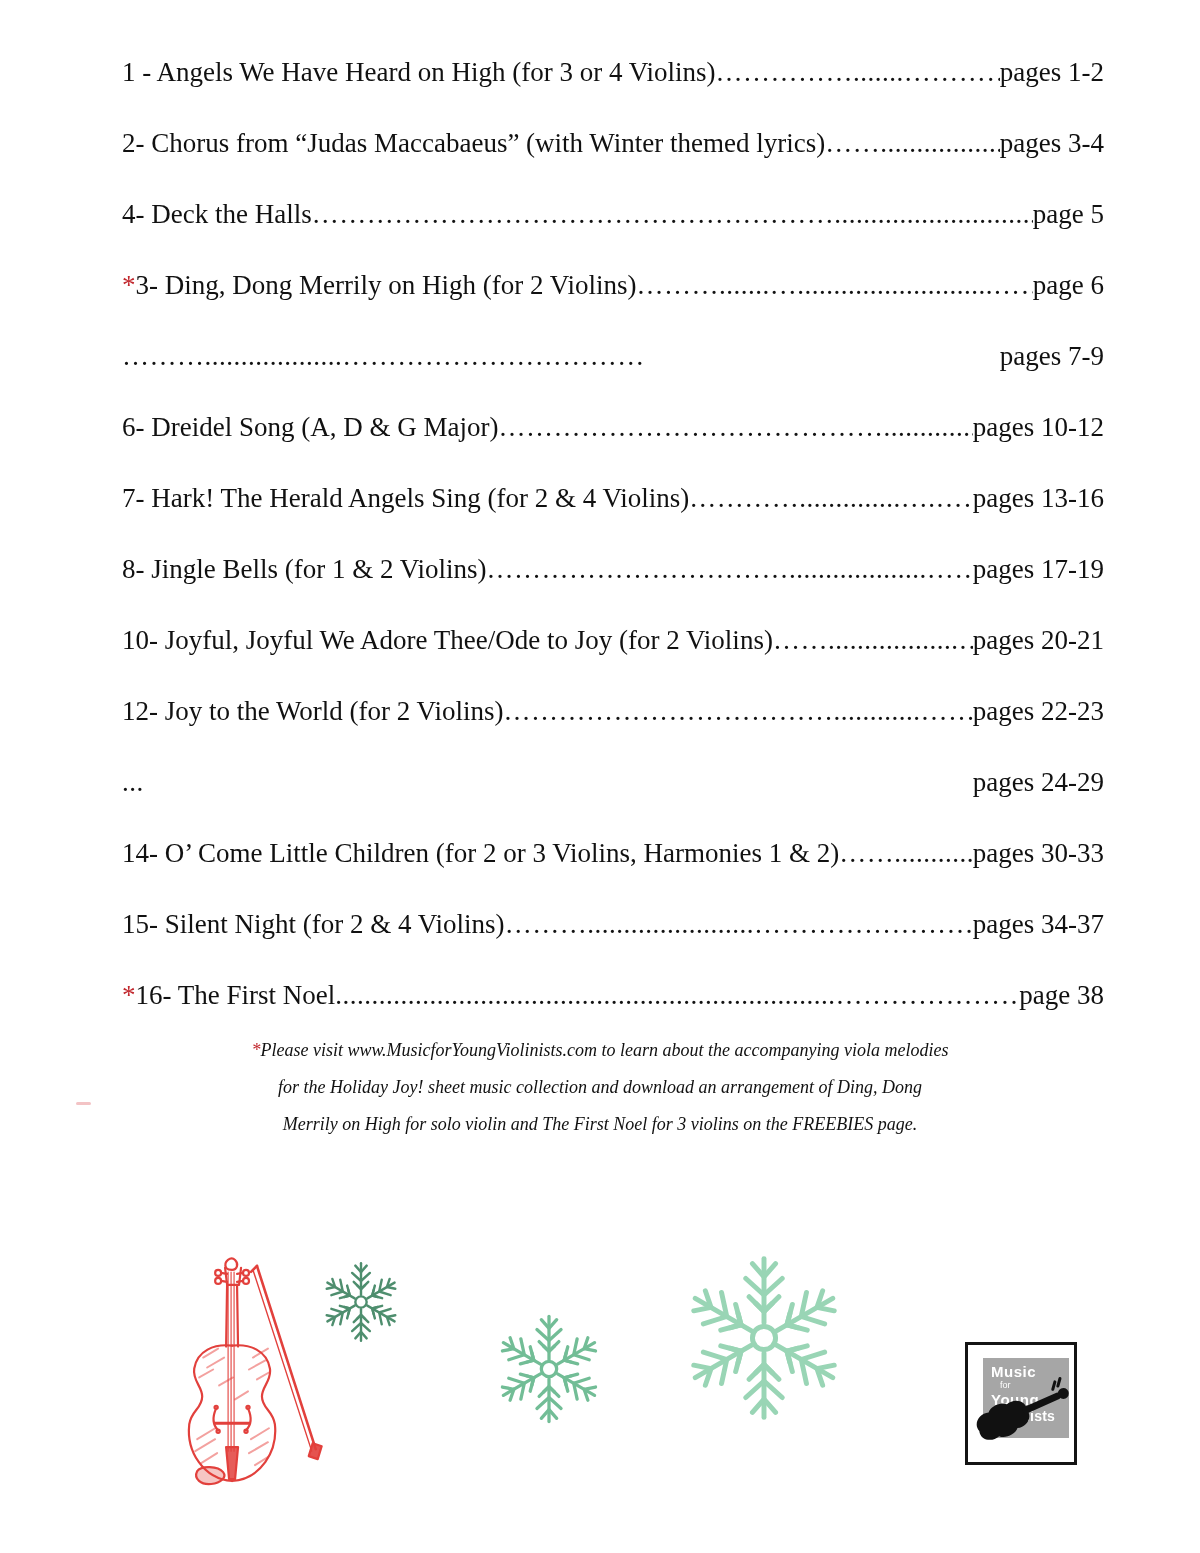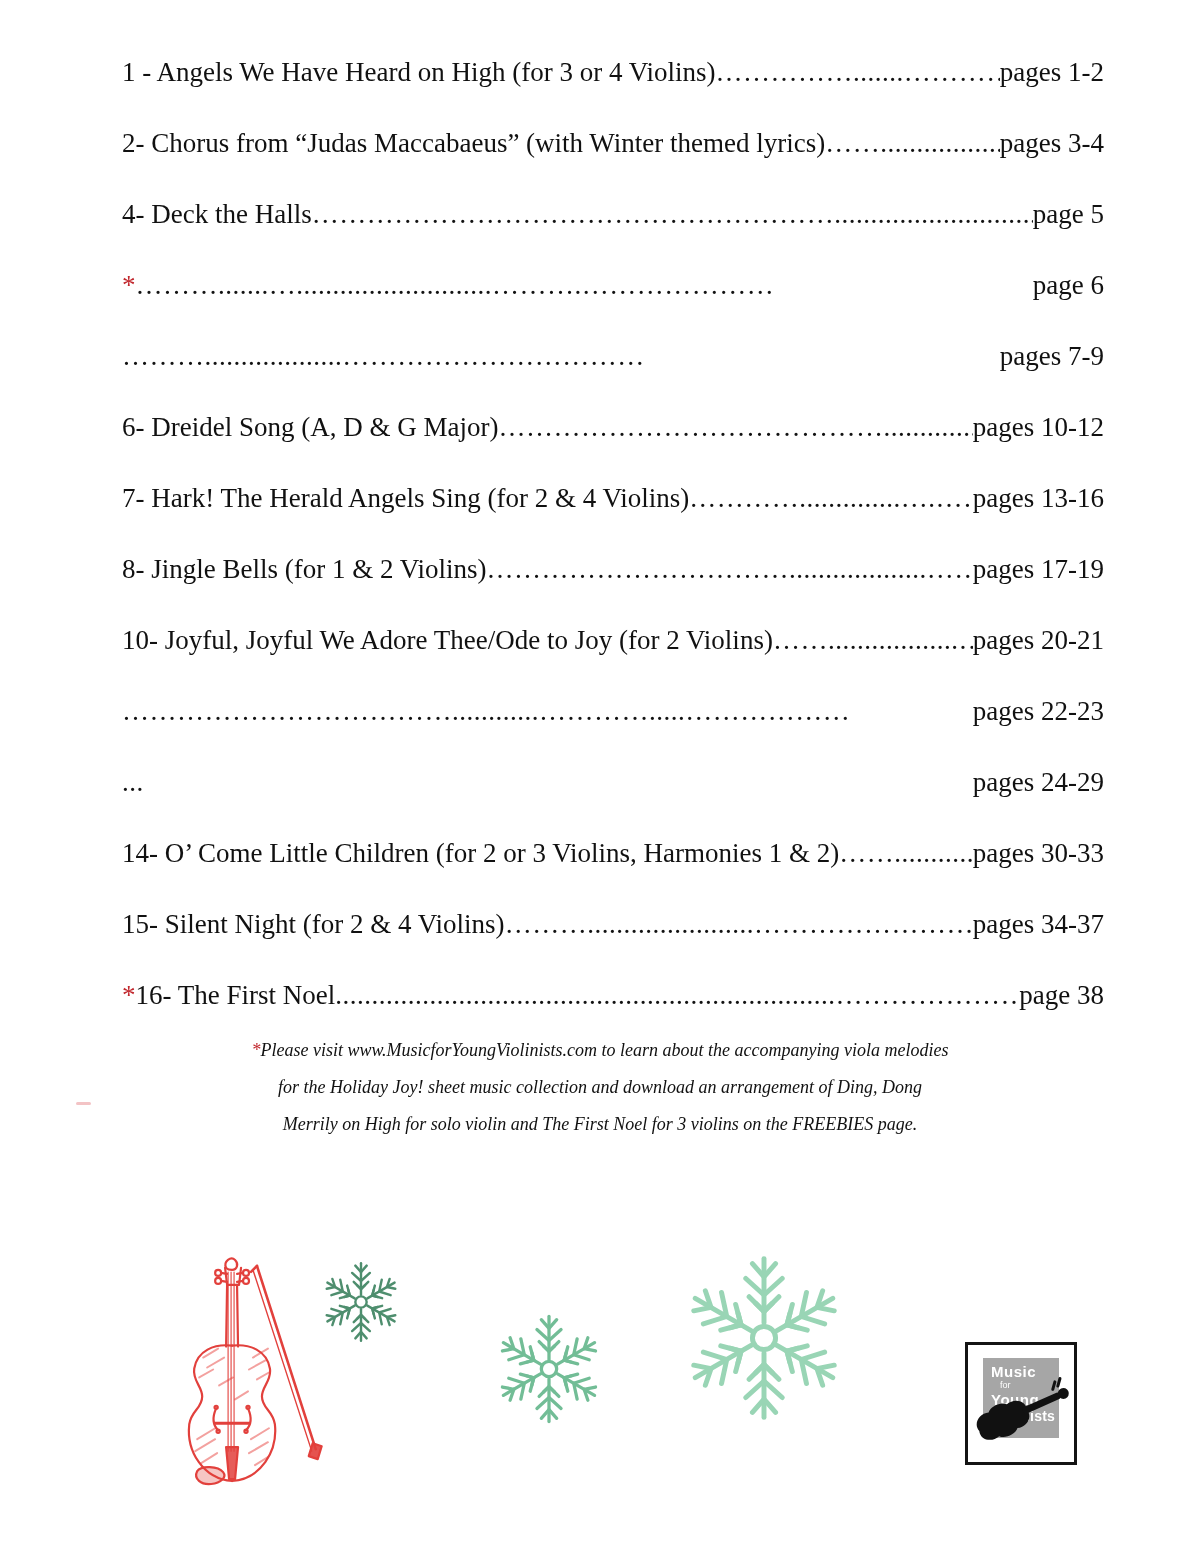--- a/index.html
+++ b/index.html
@@ -62,21 +62,21 @@
   .sf3{left:678px;top:1252px;width:172px;height:172px;color:#99d5b5;}
   .logo{
     position:absolute;left:965px;top:1342px;
     width:112px;height:123px;
     border:3px solid #141414;
     background:#fff;
     box-sizing:border-box;
   }
   .logo-gray{
     position:absolute;left:15px;top:13px;
-    width:76px;height:80px;
+    width:86px;height:80px;
     background:#a6a6a6;
     box-sizing:border-box;
     padding:5px 0 18px 8px;
     font-family:"Liberation Sans","DejaVu Sans",sans-serif;
     color:#fff;
   }
   .logo-gray .l1{font-size:15px;line-height:17px;font-weight:bold;letter-spacing:0.5px;}
   .logo-gray .l2{font-size:9px;line-height:11px;margin-left:9px;}
   .logo-gray .l3{font-size:15px;line-height:17px;font-weight:bold;letter-spacing:0.5px;}
   .logo-gray .l4{font-size:14px;line-height:17px;font-weight:bold;letter-spacing:0.2px;}
@@ -108,20 +108,21 @@
         <span class="p">pages 3-4</span>
       </div>
     <div class="row">
         <span class="star"></span>
         <span class="t">4- Deck the Halls</span>
         <span class="leader">…………………………………………………...............................……...…………</span>
         <span class="p">page 5</span>
       </div>
     <div class="row">
         <span class="star">*</span>
+        <span class="t">3- Ding, Dong Merrily on High (for 2 Violins)</span>
         <span class="leader">……….......…...........................……….…………………</span>
         <span class="p">page 6</span>
       </div>
     <div class="row">
         <span class="star"></span>
         <span class="leader">………...................……………………………</span>
         <span class="p">pages 7-9</span>
       </div>
     <div class="row">
         <span class="star"></span>
@@ -142,20 +143,21 @@
         <span class="p">pages 17-19</span>
       </div>
     <div class="row">
         <span class="star"></span>
         <span class="t">10- Joyful, Joyful We Adore Thee/Ode to Joy (for 2 Violins)</span>
         <span class="leader">……..................…..…………………………</span>
         <span class="p">pages 20-21</span>
       </div>
     <div class="row">
         <span class="star"></span>
+        <span class="t">12- Joy to the World (for 2 Violins)</span>
         <span class="leader">………………………………............………….....………………</span>
         <span class="p">pages 22-23</span>
       </div>
     <div class="row">
         <span class="star"></span>
         <span class="leader">...</span>
         <span class="p">pages 24-29</span>
       </div>
     <div class="row">
         <span class="star"></span>

